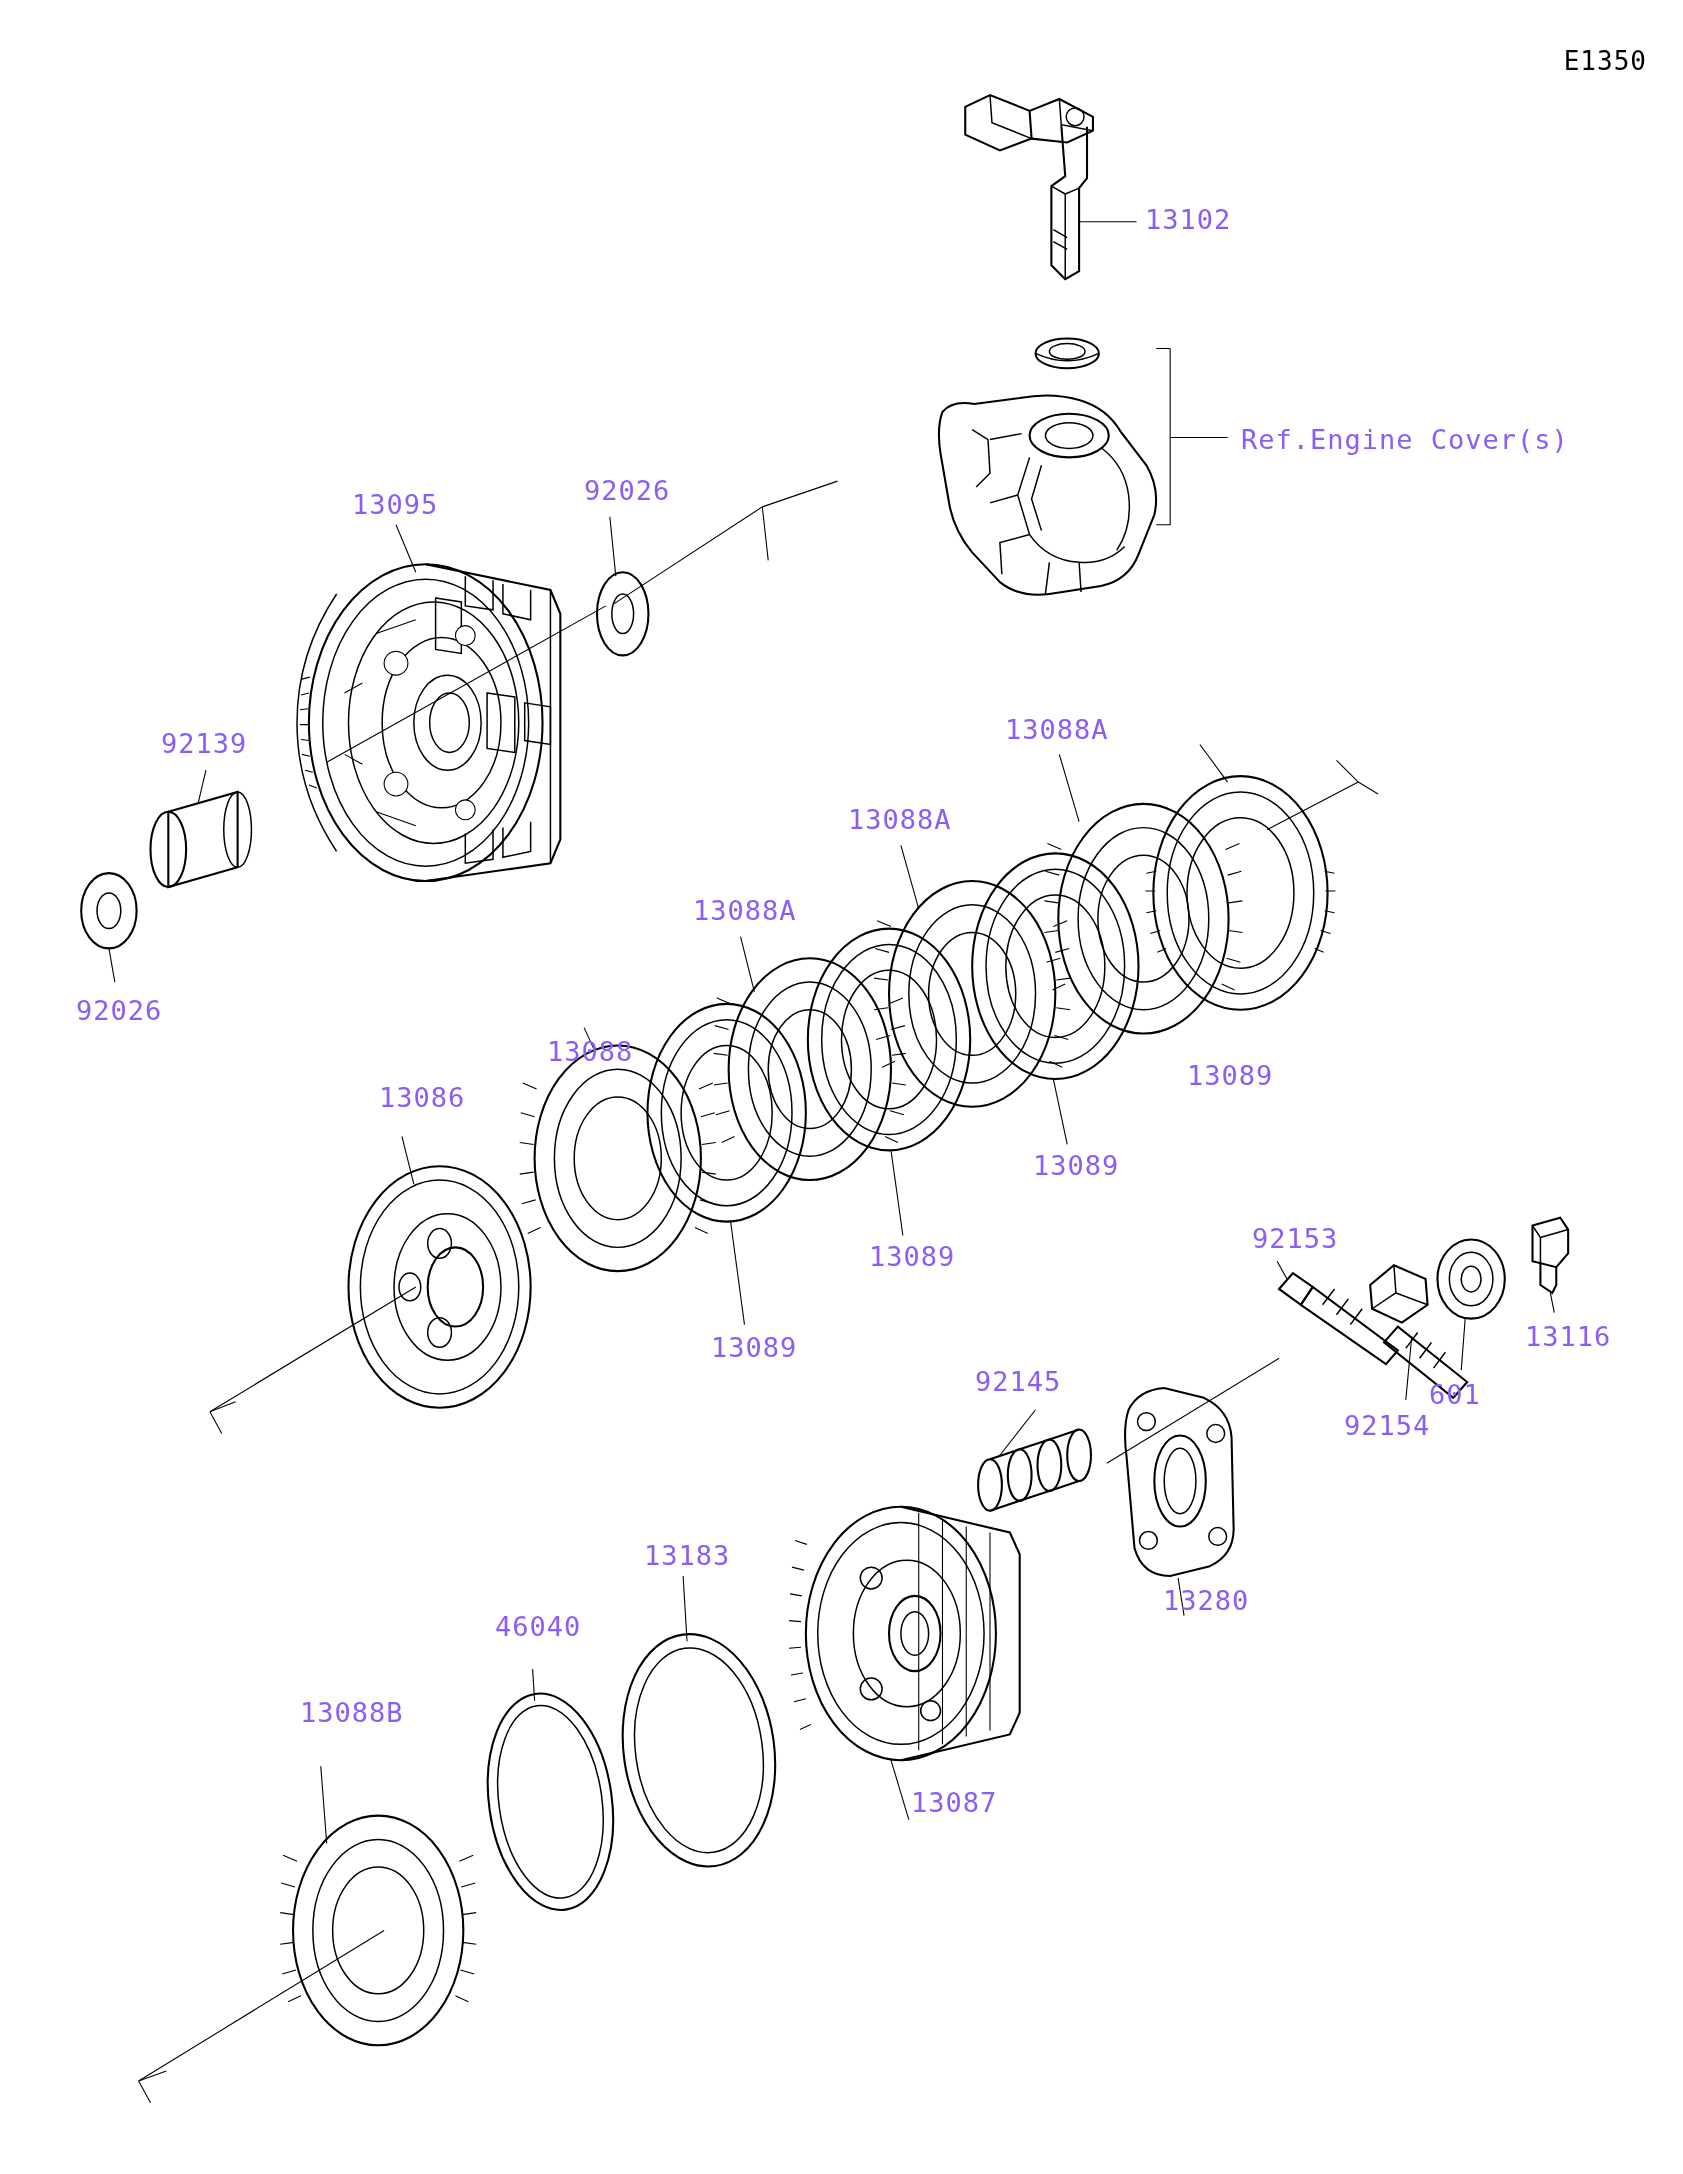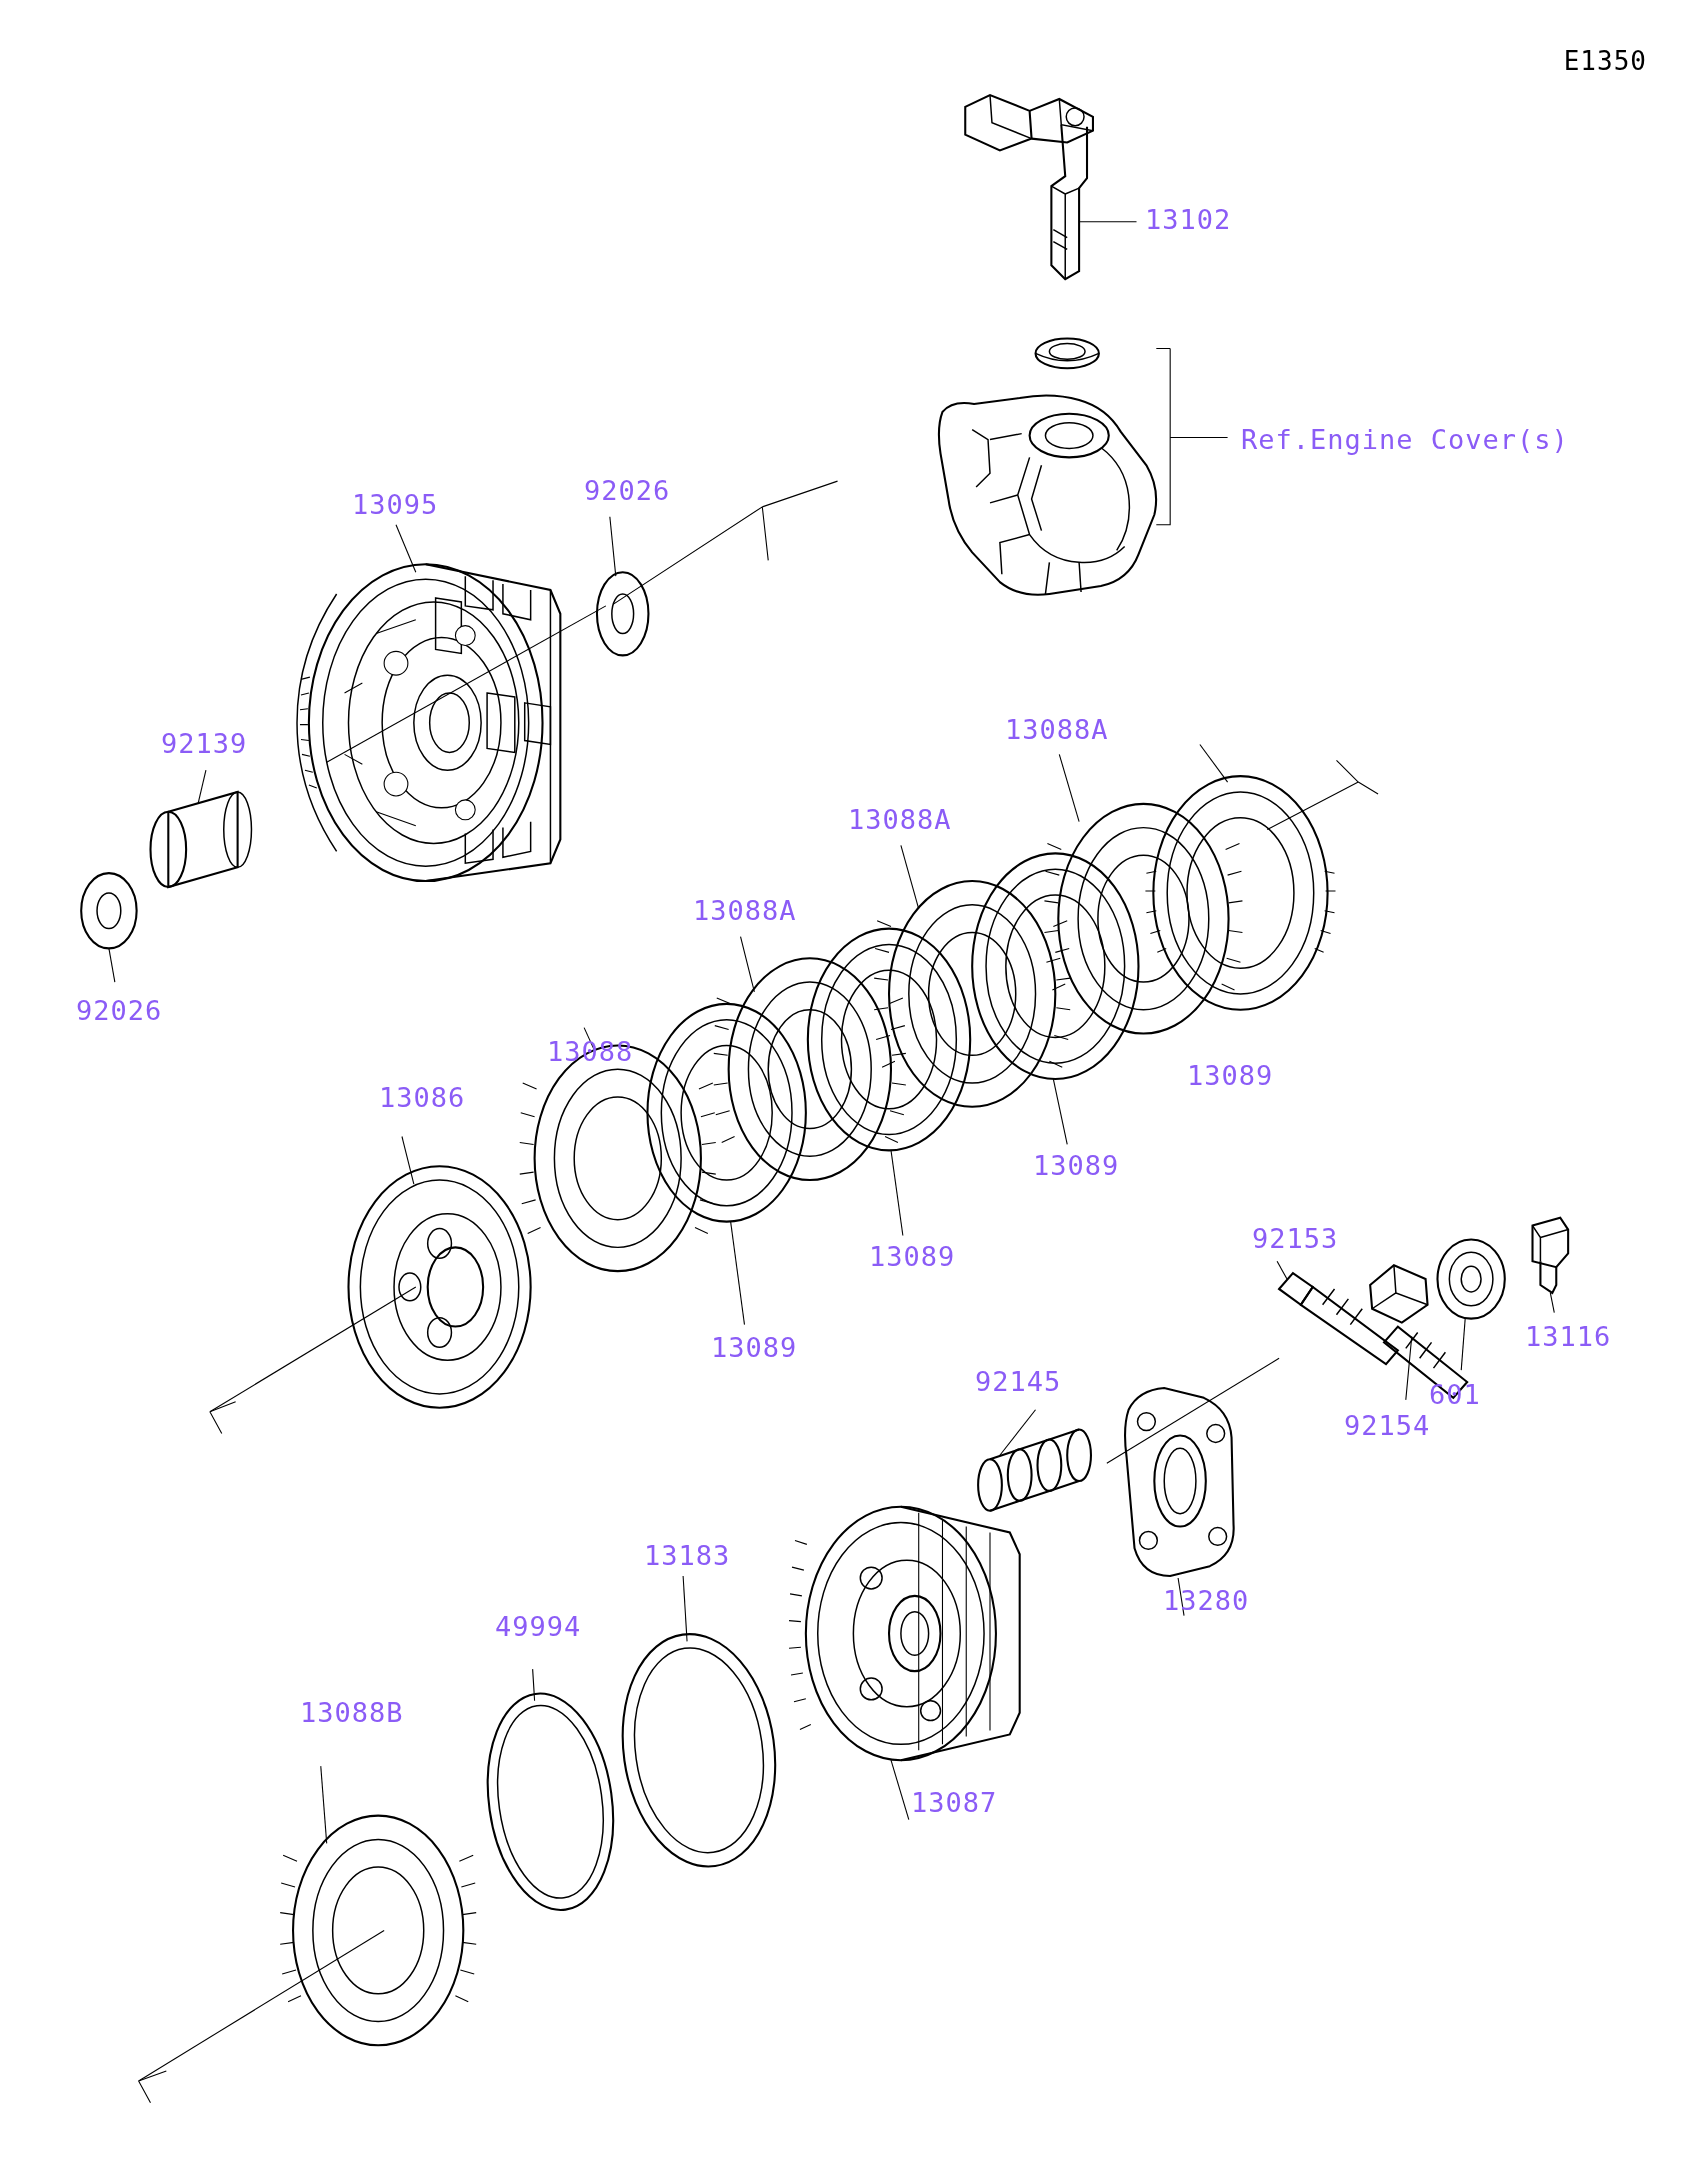--- a/index.html
+++ b/index.html
@@ -382,18 +382,18 @@
   <div class="label" style="left:379px;top:1082px;">13086</div>
 
   <div class="label" style="left:1252px;top:1223px;">92153</div>
   <div class="label" style="left:1525px;top:1321px;">13116</div>
   <div class="label" style="left:1429px;top:1379px;">601</div>
   <div class="label" style="left:1344px;top:1410px;">92154</div>
   <div class="label" style="left:975px;top:1366px;">92145</div>
   <div class="label" style="left:1163px;top:1585px;">13280</div>
 
   <div class="label" style="left:644px;top:1515px;margin-top:25px;">13183</div>
-  <div class="label" style="left:495px;top:1611px;">49994</div>
+  <div class="label" style="left:495px;top:1611px;">46040</div>
   <div class="label" style="left:911px;top:1787px;">13087</div>
   <div class="label" style="left:300px;top:1697px;">13088B</div>
 
 </div>
 
 
 </body></html>

